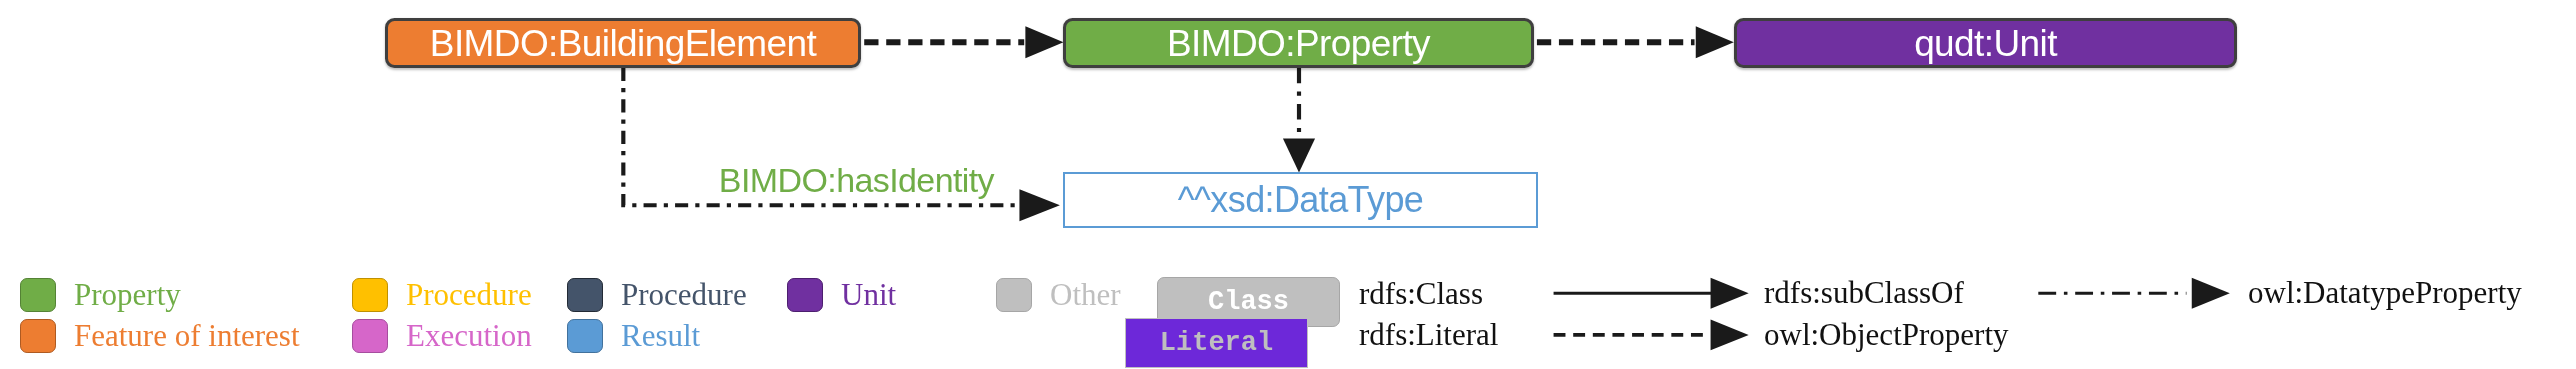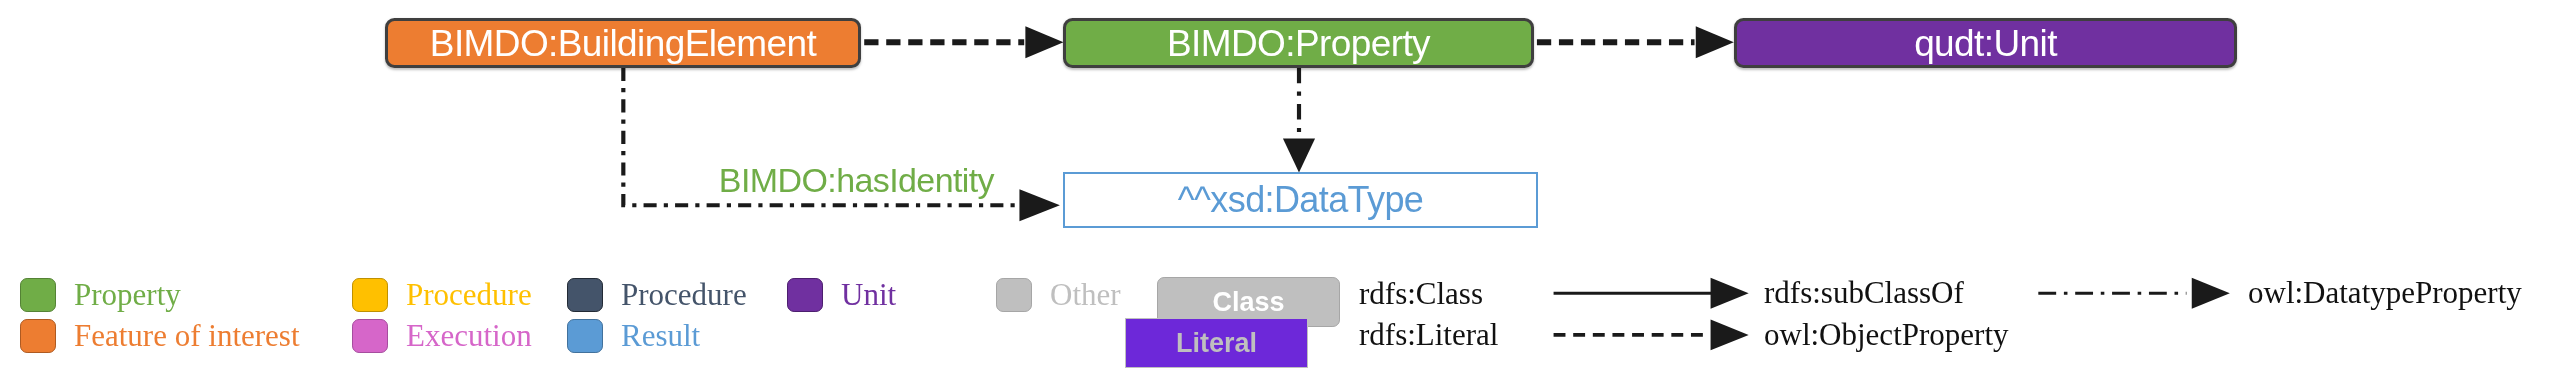--- a/index.html
+++ b/index.html
@@ -34,21 +34,21 @@
   .sw-purple{background:#7030A0;border-color:#4C1E6E;}
   .sw-emerald{background:#00B050;border-color:#007A38;}
   .sw-gray{background:#BFBFBF;border-color:#A6A6A6;}
   .llabel{font-family:"Liberation Serif",serif;font-size:31px;line-height:34px;white-space:nowrap;}
   .c-green{color:#70AD47;} .c-orange{color:#ED7D31;} .c-gold{color:#FFC000;}
   .c-magenta{color:#D666C9;} .c-slate{color:#44546A;} .c-blue{color:#5B9BD5;}
   .c-purple{color:#7030A0;} .c-emerald{color:#00B050;} .c-gray{color:#BFBFBF;}
 
   .type-box{position:absolute;box-sizing:border-box;width:183px;height:50px;
         display:flex;align-items:center;justify-content:center;
-        font-weight:bold;font-size:27px;line-height:1;}
+        font-weight:bold;font-size:27px;line-height:1;font-family:Liberation Mono, monospace;}
   .type-class{left:1157px;top:277px;background:#BFBFBF;border:1.8px solid #A6A6A6;border-radius:7.1px;color:#ffffff;}
   .type-literal{left:1125px;top:318px;background:#6d28d9;border:1.8px solid #BFBFBF;color:#BFBFBF;}
 
   .tlabel{position:absolute;font-family:"Liberation Serif",serif;font-size:31px;
         line-height:34px;color:#111111;white-space:nowrap;}
 </style>
 </head>
 <body>
 
 <div class="stage">

